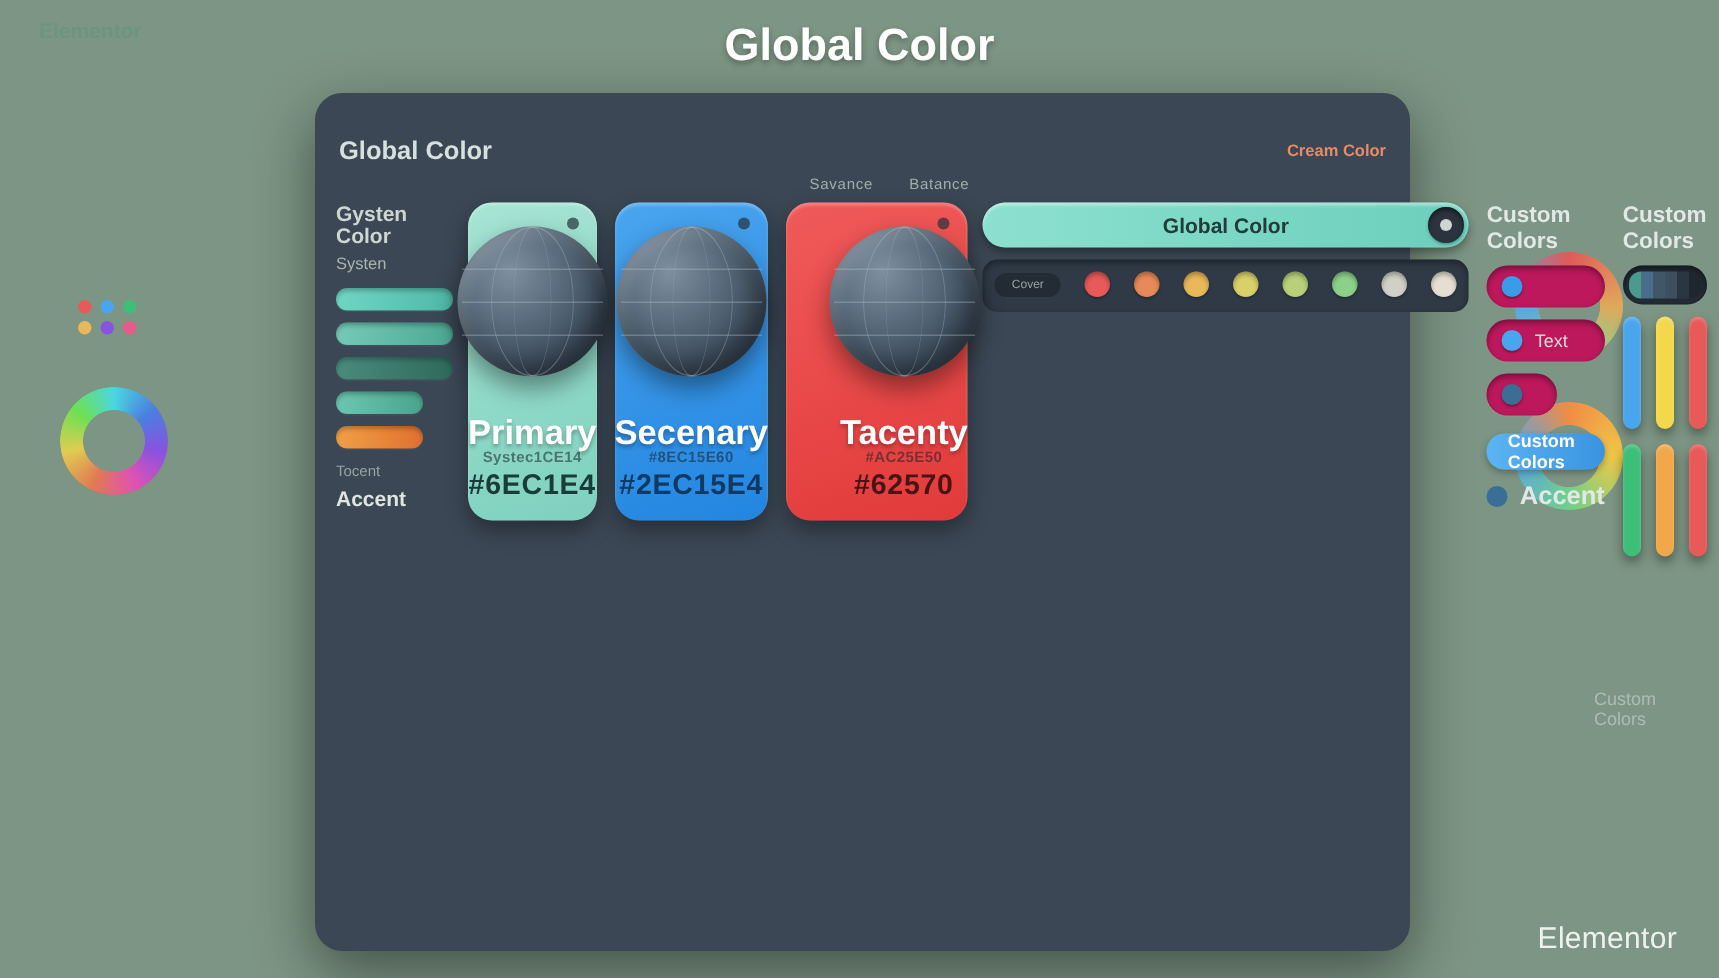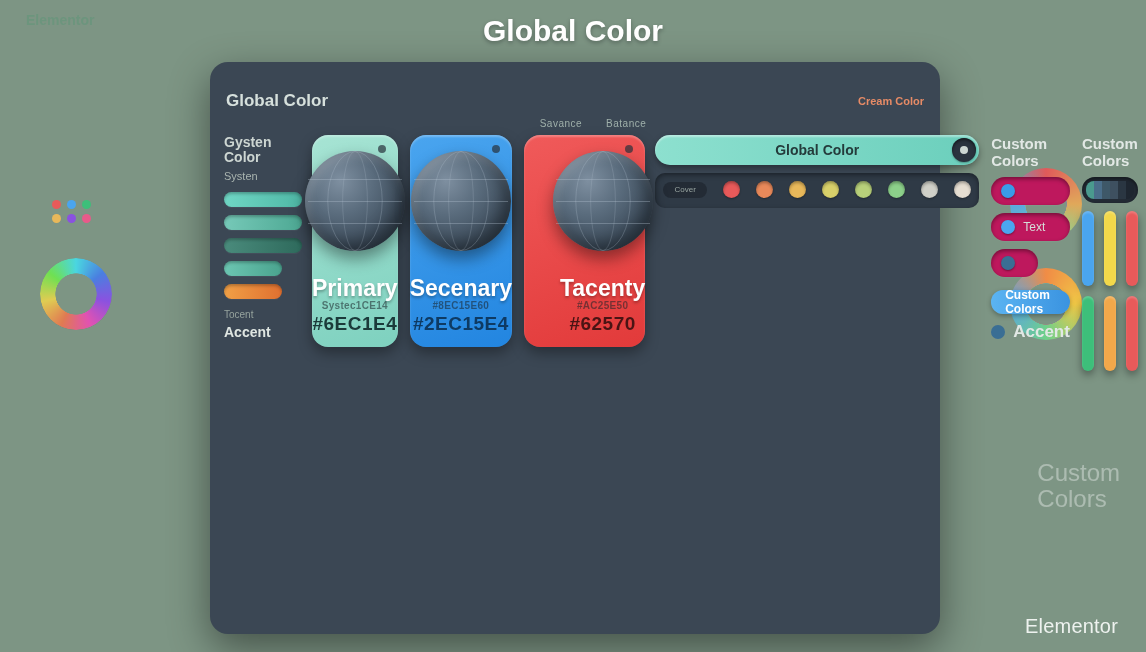--- a/index.html
+++ b/index.html
@@ -199,22 +199,22 @@
           mask: radial-gradient(circle, transparent 40%, #000 41%);
   box-shadow: 0 3px 8px rgba(0,0,0,.3);
 }
 .ring.r1 { top: 258px; left: 40px; }
 .ring.r2 { top: 168px; right: 64px; }
 .ring.r2::after { content:""; position:absolute; inset:0; background: conic-gradient(#e05a5a,#e0a85a,#6fe0a0,#5aa5e0,#e05a5a); -webkit-mask: radial-gradient(circle, transparent 40%, #000 41%); mask: radial-gradient(circle, transparent 40%, #000 41%);}
 .ring.r3 { top: 268px; right: 64px; }
 .ring.r3::after { content:""; position:absolute; inset:0; background: conic-gradient(#f08c46,#f0c846,#6fd08a,#5aa5e0,#f08c46); -webkit-mask: radial-gradient(circle, transparent 40%, #000 41%); mask: radial-gradient(circle, transparent 40%, #000 41%);}
 
 .side-text {
-  position: absolute; right: 26px; top: 460px;
-  color: rgba(230,235,232,.45); font-size: 24px; line-height: 1.1; font-weight: 400;
+  position: absolute; right: 42px; top: 460px;
+  color: rgba(230,235,232,.45); font-size: 12px; line-height: 1.1; font-weight: 400;
   text-align: left;
 }
 .brand {
   position: absolute; right: 28px; bottom: 14px;
   color: #eef2ef; font-size: 20px; font-weight: 500; letter-spacing: .2px;
 }
 
 .top-left-ghost {
   position: absolute; top: 12px; left: 26px;
   color: rgba(95,150,120,.55); font-size: 14px; font-weight: 600;

